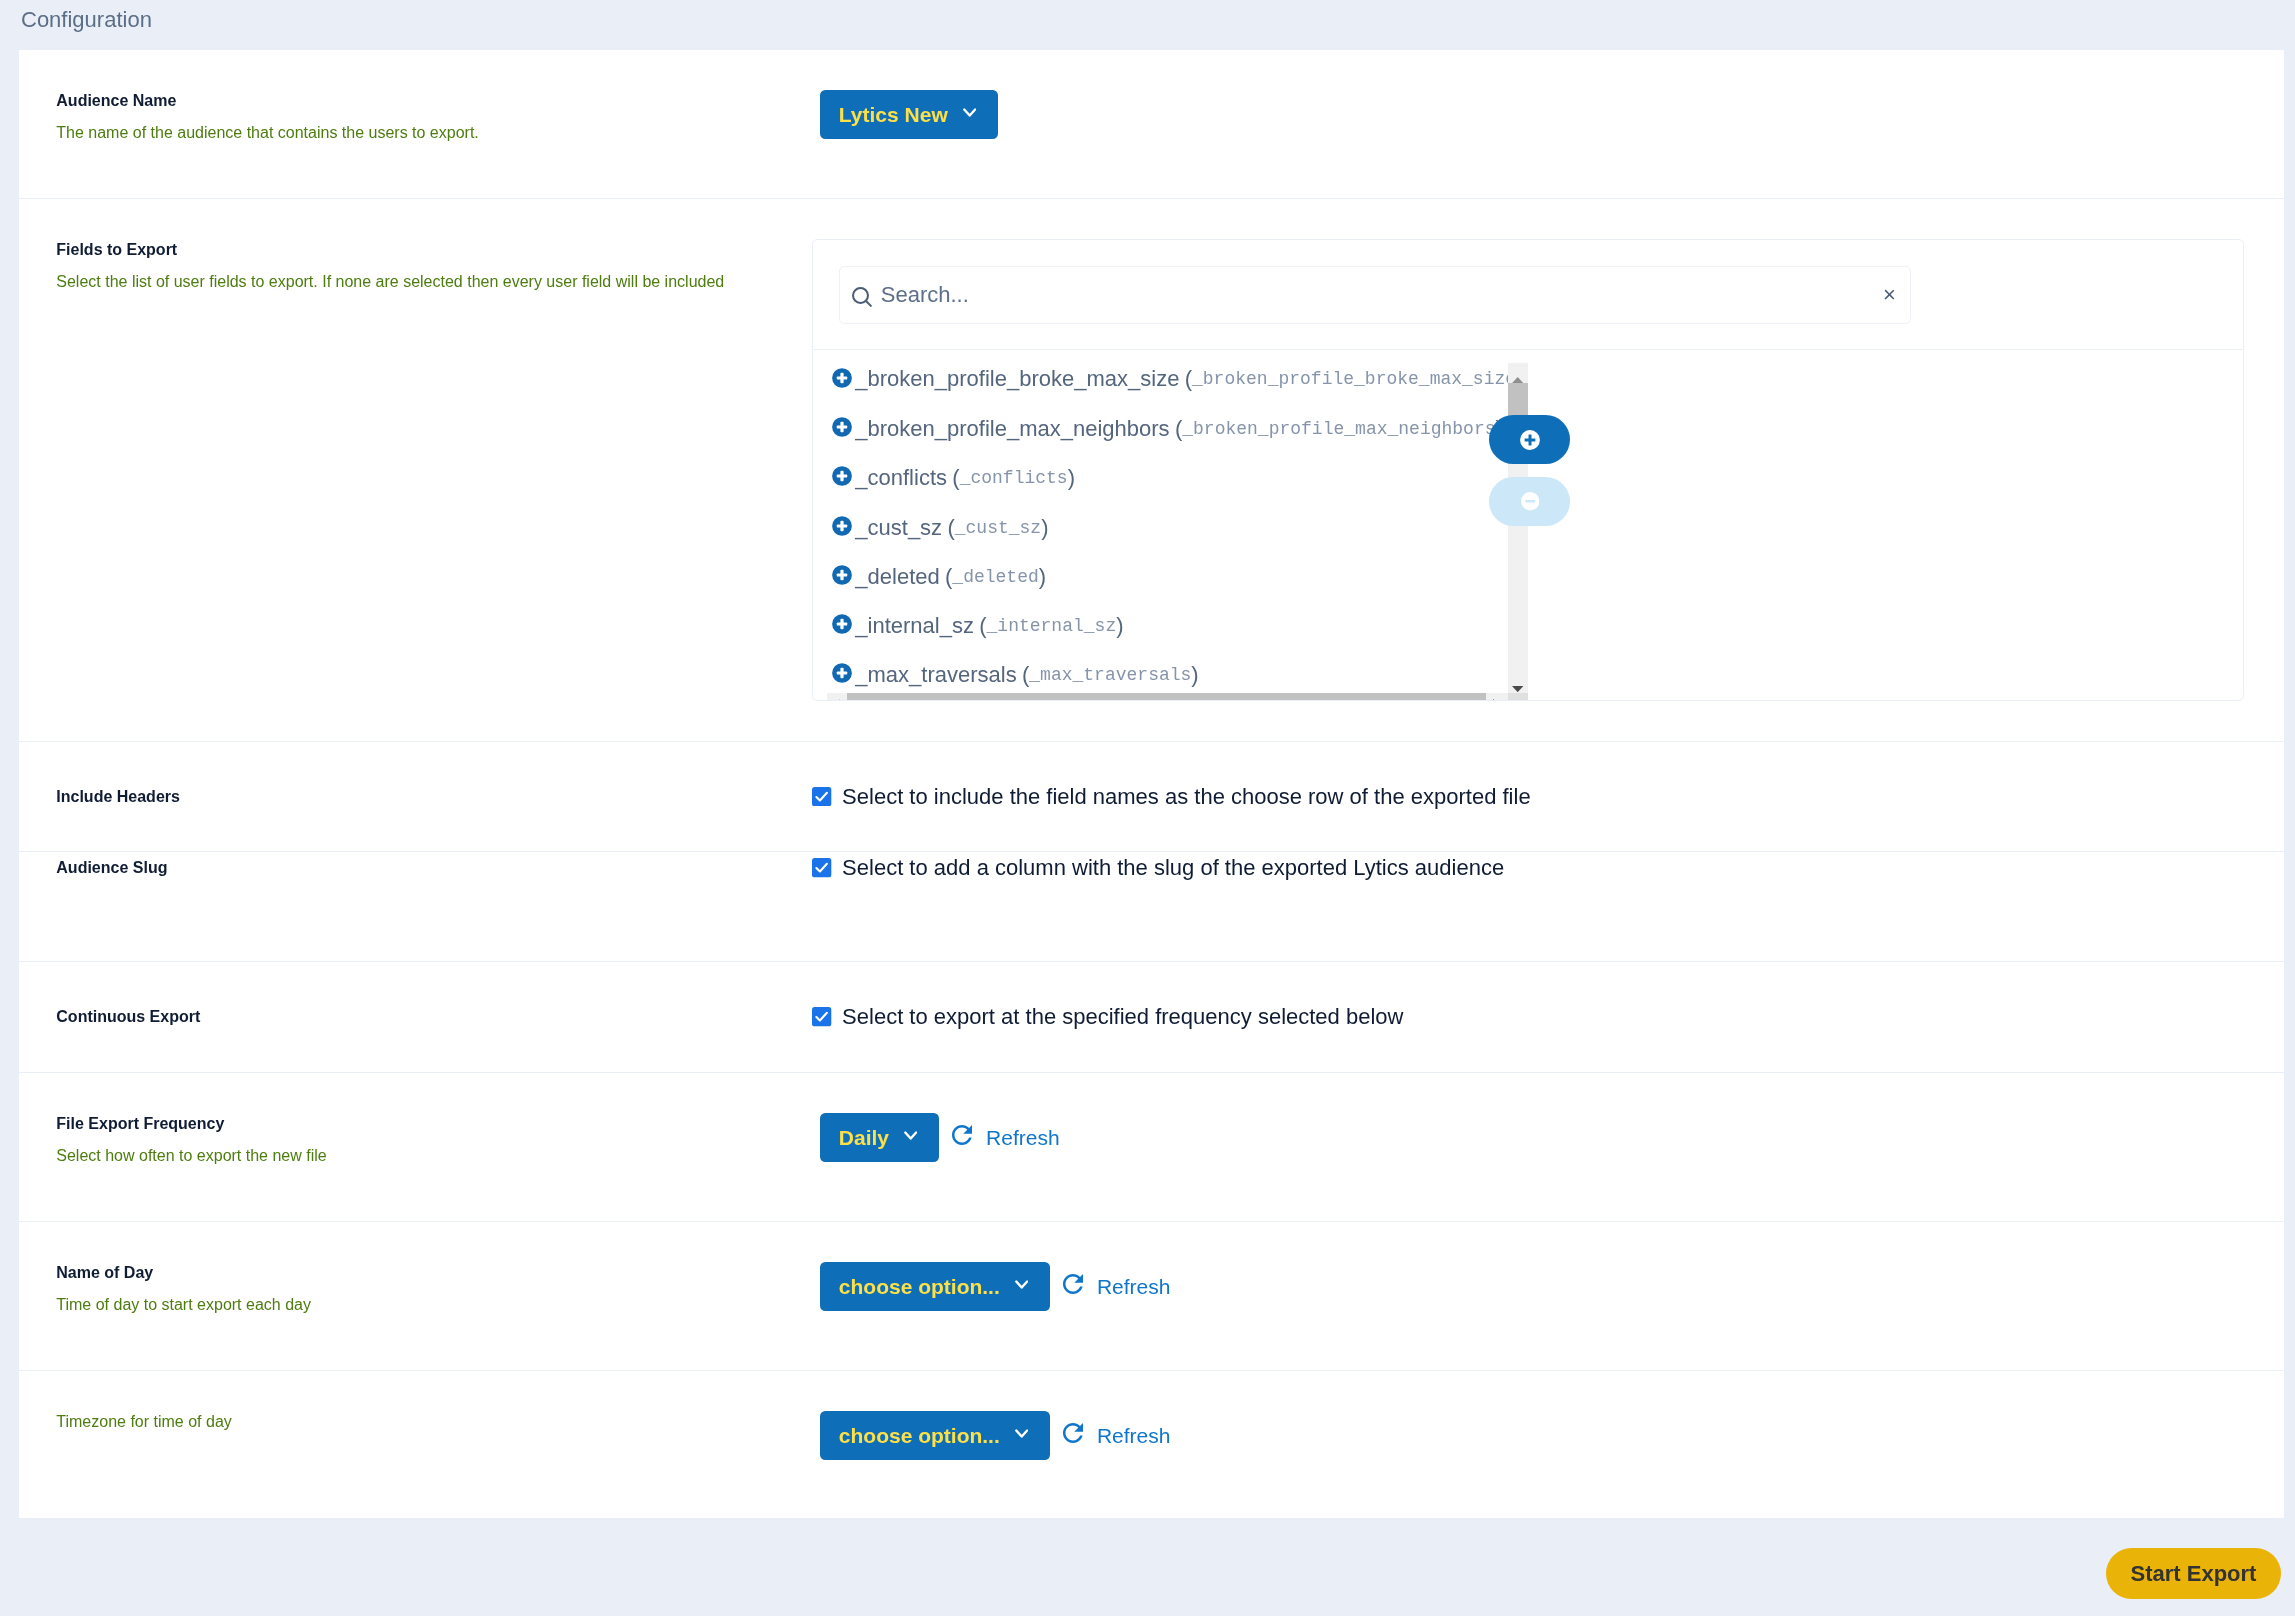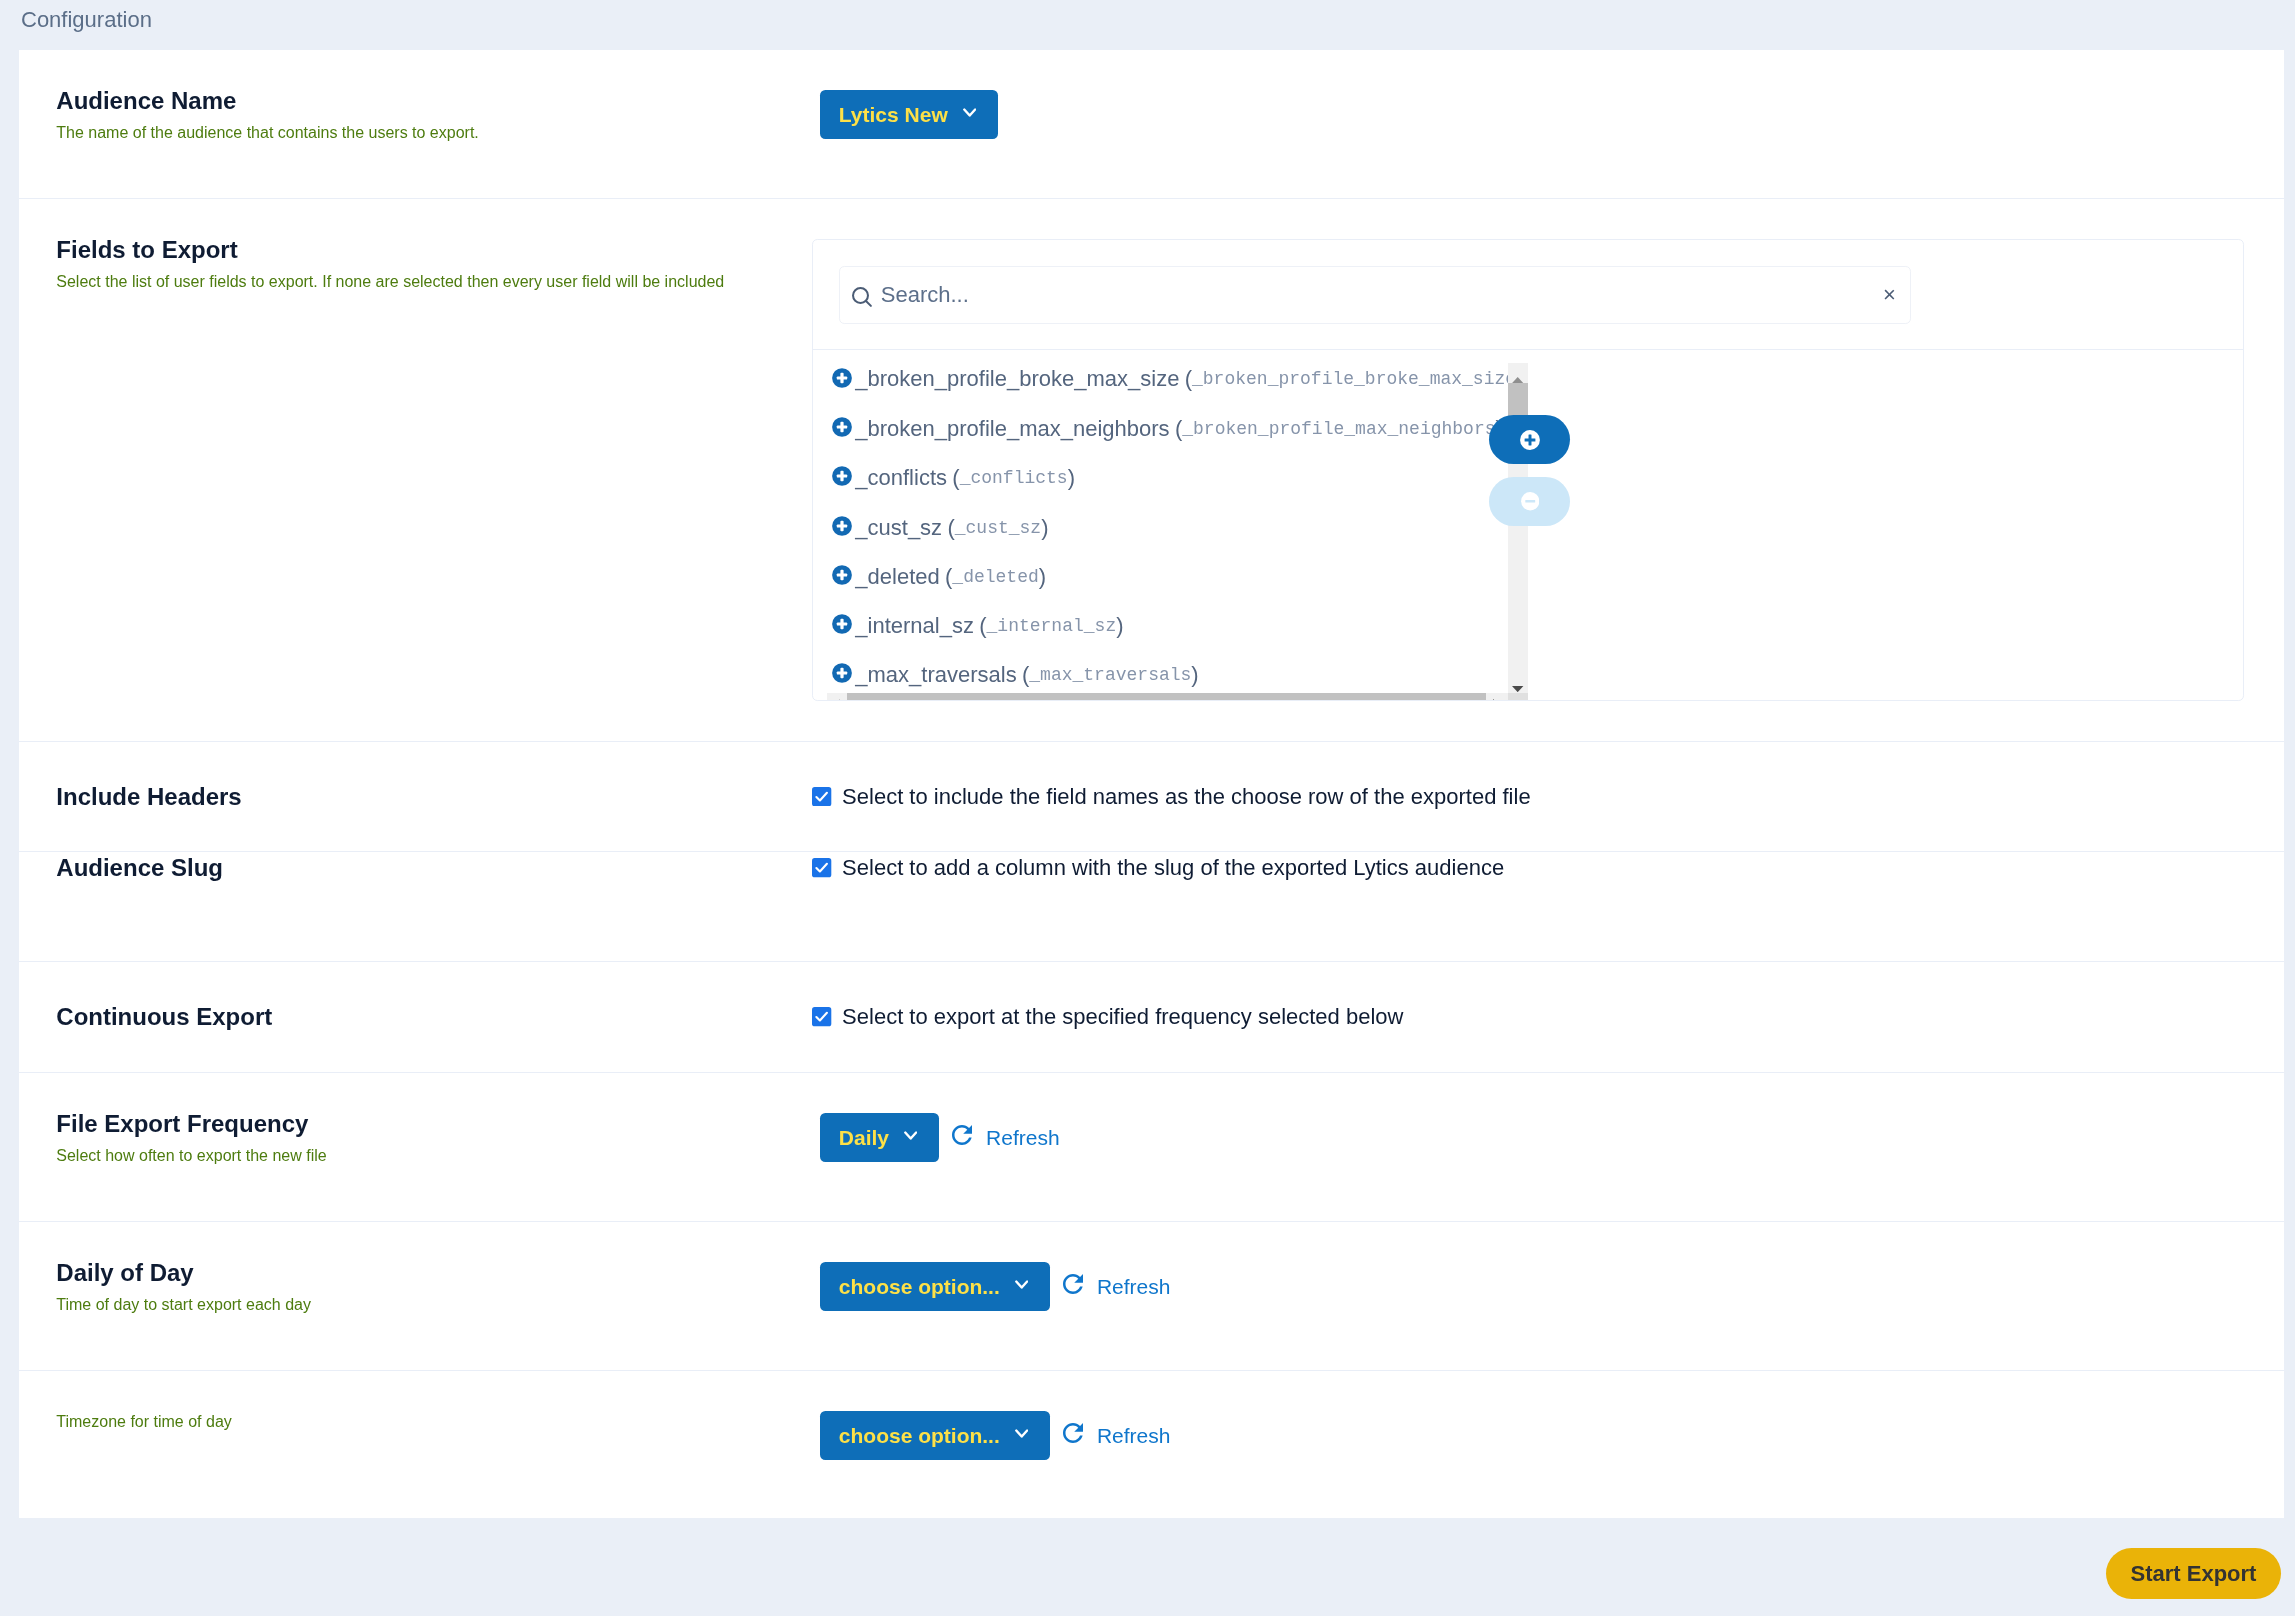--- a/index.html
+++ b/index.html
@@ -22,21 +22,21 @@
   .row{
     position:relative;box-sizing:border-box;
     border-bottom:1.8px solid #e9eef7;
     padding:0 39px 0 37px;
     display:flex;align-items:flex-start;
   }
   .row:last-child{border-bottom:none;}
   .row-label{width:756px;flex:0 0 756px;padding-top:35px;}
   .row-label.center{padding-top:0;}
   .label-title{
-    font-size:24px;font-weight:bold;line-height:32px;color:#0f1c33;
+    font-size:16px;font-weight:bold;line-height:32px;color:#0f1c33;
     max-width:703px;
   }
   .label-desc{
     font-size:16px;line-height:32px;color:#4d7c0f;max-width:703px;
   }
   .row-control{flex:1 1 auto;padding-top:40px;display:flex;align-items:center;}
   .row-control.center{padding-top:0;}
 
   
   .dd-btn{
@@ -332,21 +332,21 @@
         <span class="rf-icon"><svg width="30" height="30" viewBox="0 0 24 24" fill="#0f76cc">
               <path d="M17.65 6.35C16.2 4.9 14.21 4 12 4c-4.42 0-7.99 3.58-8 8s3.57 8 7.99 8c3.73 0 6.84-2.55 7.73-6h-2.08c-.82 2.33-3.04 4-5.65 4-3.31 0-6-2.69-6-6s2.69-6 6-6c1.66 0 3.14.69 4.22 1.78L13 11h7V4l-2.35 2.35z"></path>
             </svg></span>
         <span>Refresh</span>
       </span>
     </div>
   </div>
 
   <div class="row" style="height:149px">
     <div class="row-label">
-      <div class="label-title">Daily of Day</div>
+      <div class="label-title">Name of Day</div>
       <div class="label-desc">Time of day to start export each day</div>
     </div>
     <div class="row-control">
       <button class="dd-btn">
         <span>choose option...</span>
         <span class="chev"><svg width="13.4" height="9.7" viewBox="0 0 15.2 11">
               <path d="M1.45 1.75 L7.6 8.6 L13.75 1.75" fill="none" stroke="#ffffff" stroke-width="2.7" stroke-linecap="round" stroke-linejoin="round"></path>
             </svg></span>
       </button>
       <span class="refresh">

